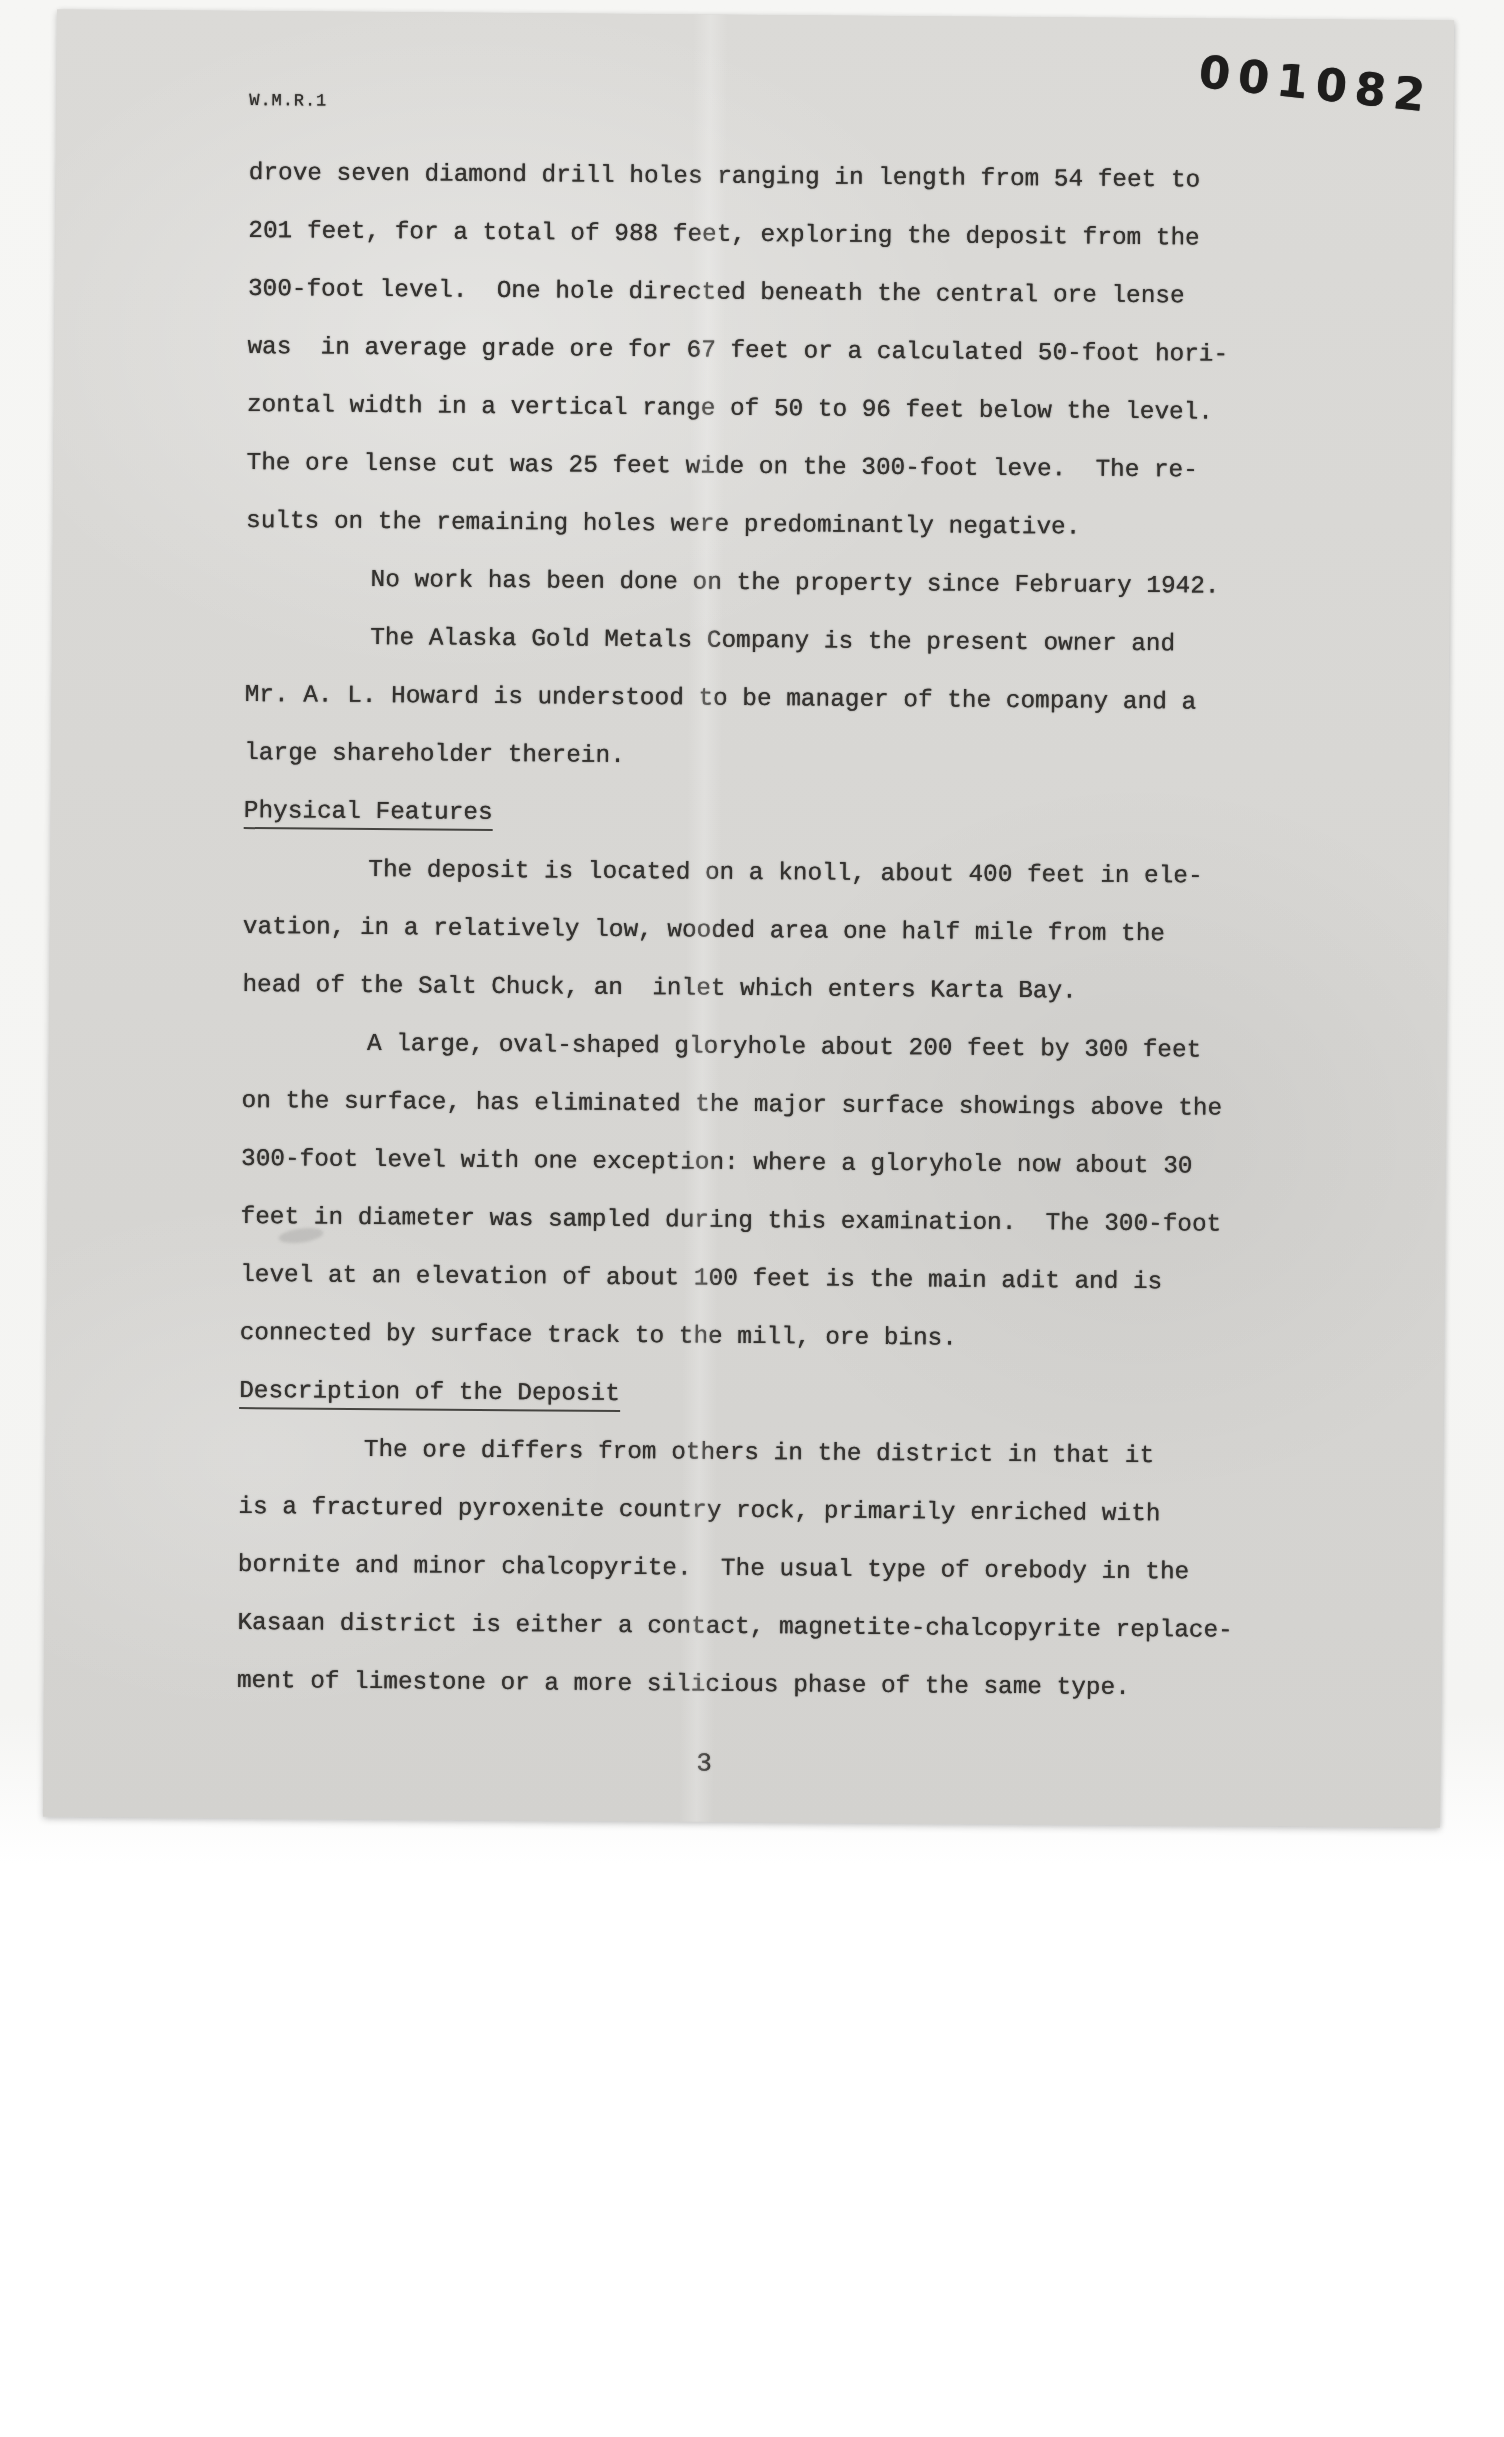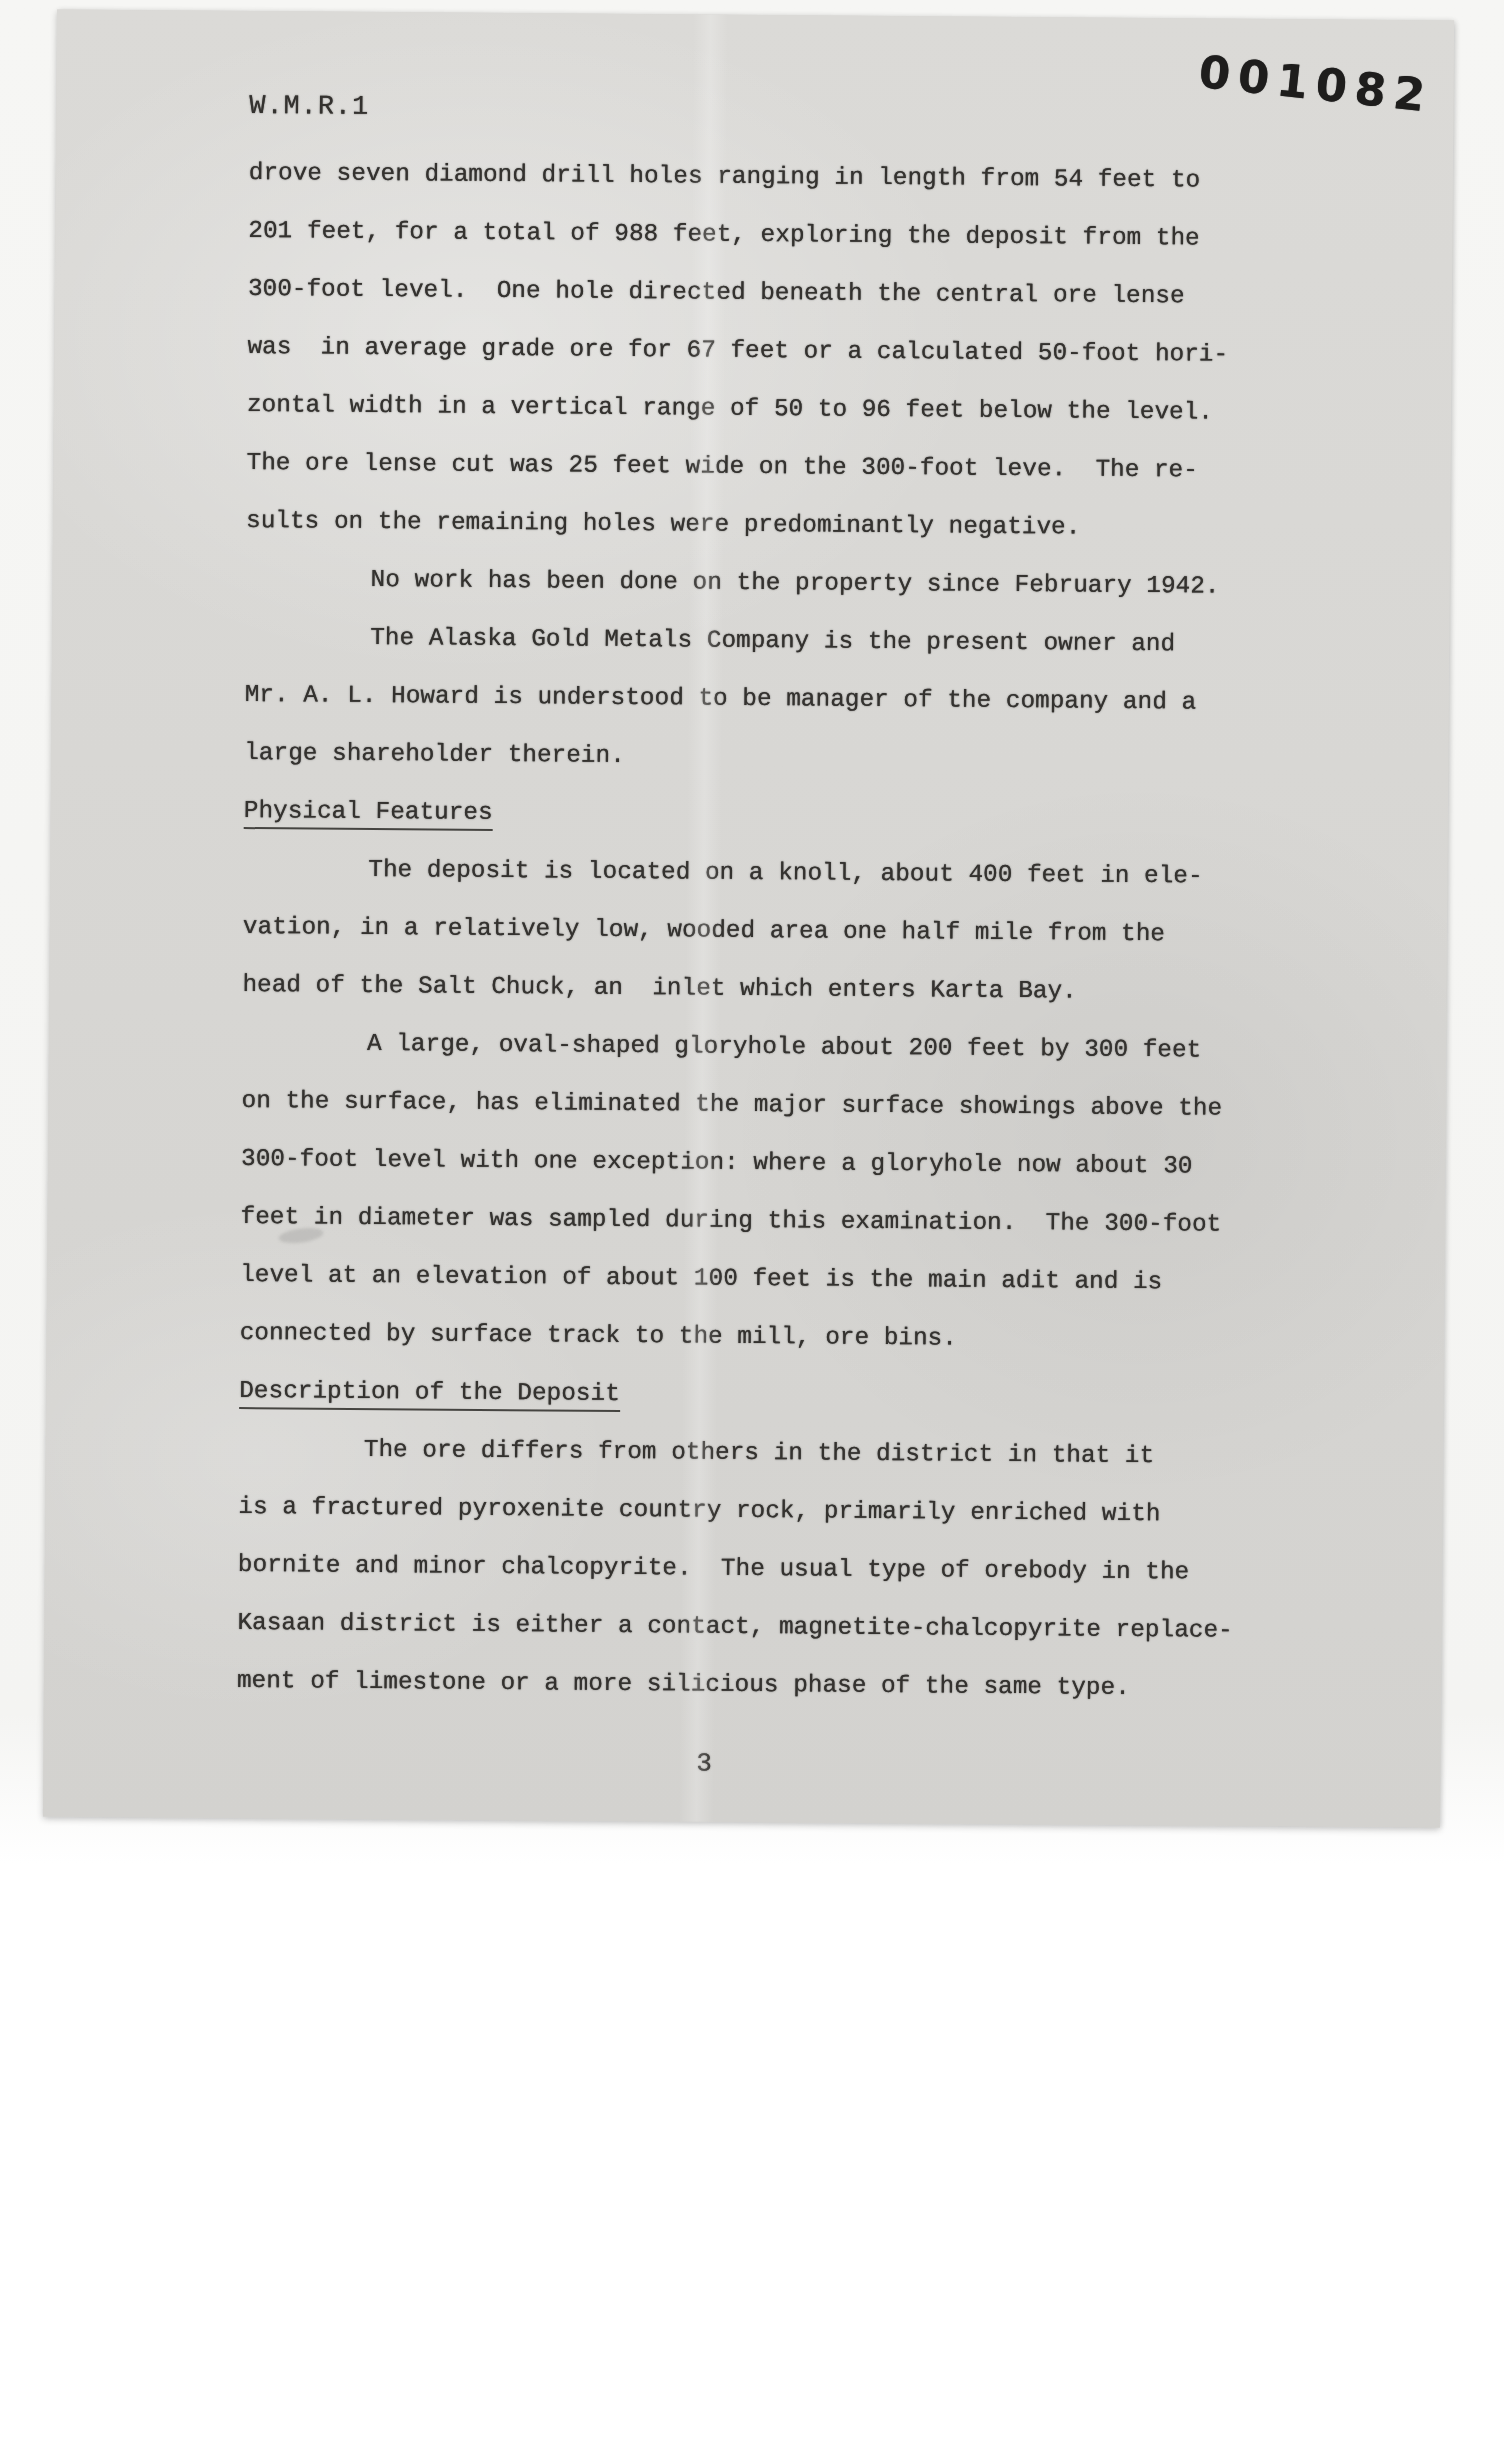--- a/index.html
+++ b/index.html
@@ -52,21 +52,21 @@
     pointer-events: none;
   }
   .typewritten {
     color: #34322f;
     text-shadow: 0 0 0.9px rgba(46,45,43,0.85), 0 0 2.2px rgba(46,45,43,0.30);
   }
   .doc-ref {
     position: absolute;
     left: 193px;
     top: 80px;
-    font-size: 27px;
+    font-size: 17px;
     letter-spacing: 0.9px;
     white-space: pre;
   }
   .stamp {
     position: absolute;
     left: 1142px;
     top: 38px;
     font-family: "DejaVu Sans", sans-serif;
     font-weight: 700;
     font-size: 45px;

